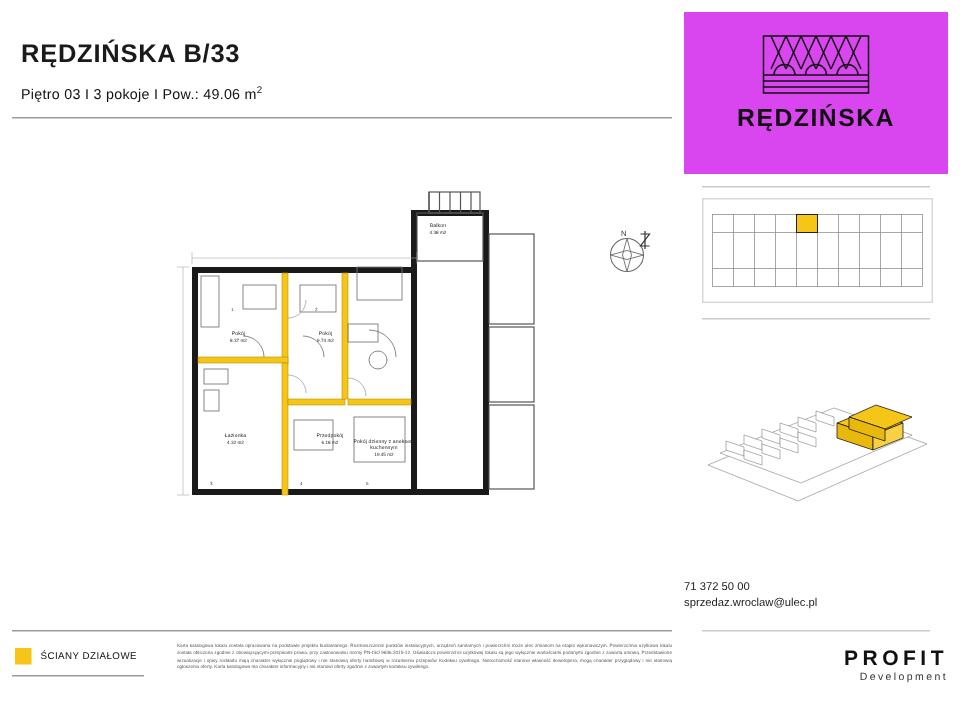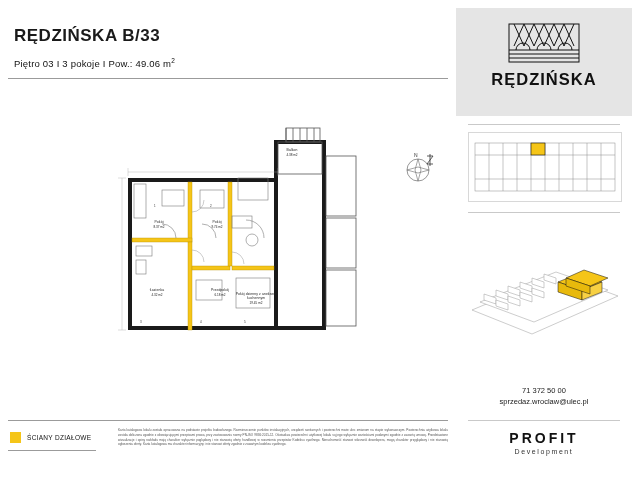--- a/index.html
+++ b/index.html
@@ -26,21 +26,21 @@
   .hr-top{
     position:absolute;left:8px;top:78px;width:440px;height:1px;background:#9b9b9b;
   }
   .hr-bottom{
     position:absolute;left:8px;top:420px;width:440px;height:1px;background:#9b9b9b;
   }
 
   
   .brand{
     position:absolute;left:456px;top:8px;width:176px;height:108px;
-    background:#e5e5e5;
+    background:#d946ef;
   }
   .brand-logo{
     position:absolute;left:0;top:12px;width:176px;height:46px;
   }
   .brand-name{
     position:absolute;left:0;top:62px;width:176px;
     text-align:center;font-size:16.5px;font-weight:bold;letter-spacing:1px;color:#111;
   }
 
   
@@ -49,24 +49,24 @@
   }
   .keyplan{
     position:absolute;left:468px;top:132px;width:152px;height:68px;
     border:1px solid #d8d8d8;background:#fff;
   }
   .bldg3d{
     position:absolute;left:462px;top:238px;width:166px;height:108px;
   }
   .contact{
     position:absolute;left:456px;top:385px;width:176px;
-    text-align:center;font-size:7.5px;line-height:1.5;color:#222;
+    text-align:left;font-size:7.5px;line-height:1.5;color:#222;
   }
   .profit{
-    position:absolute;left:456px;top:430px;width:176px;text-align:center;
+    position:absolute;left:456px;top:430px;width:176px;text-align:right;
   }
   .profit .p-main{font-size:14px;font-weight:bold;letter-spacing:3px;color:#111;}
   .profit .p-sub{font-size:7px;letter-spacing:1.6px;color:#333;margin-top:2px;}
   .profit-div{position:absolute;left:468px;top:420px;width:152px;height:1px;background:#c9c9c9;}
 
   
   .compass{position:absolute;left:400px;top:150px;width:40px;height:40px;}
 
   
   .legend{position:absolute;left:10px;top:432px;display:flex;align-items:center;gap:6px;}

